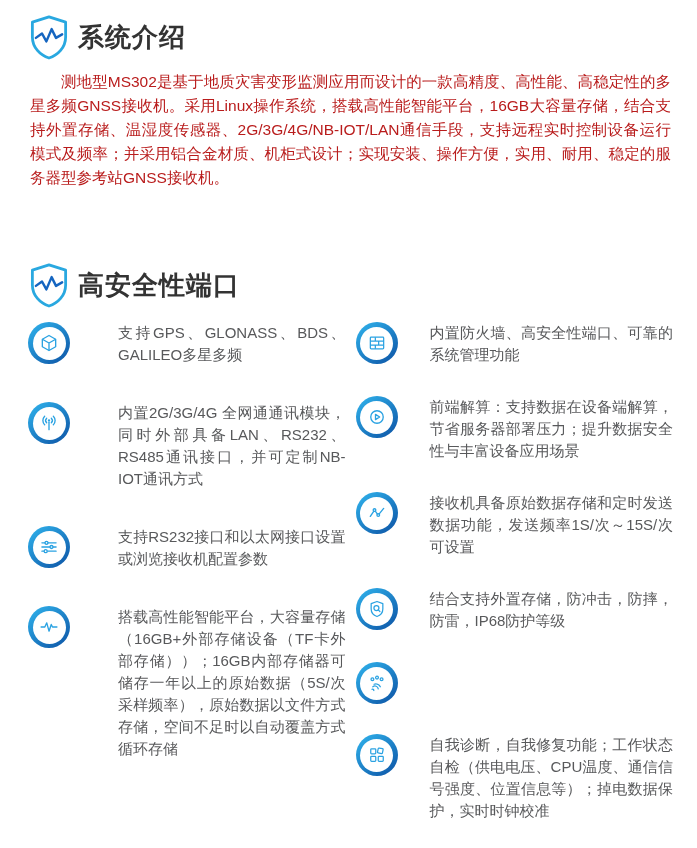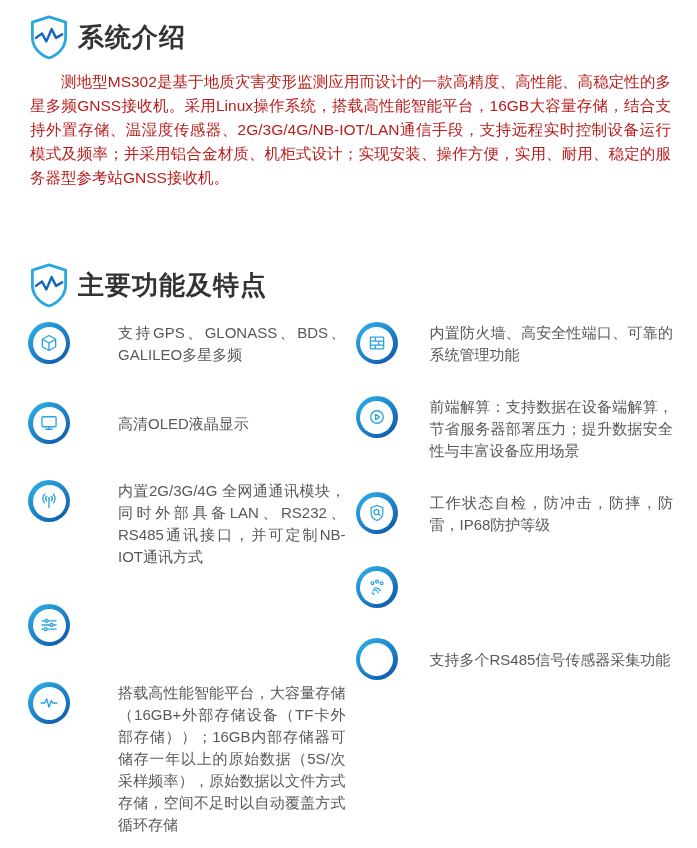--- a/index.html
+++ b/index.html
@@ -50,50 +50,39 @@
 
   <div class="spacer"></div>
 
   <div class="sec-header">
     <span class="shield">
       <svg width="42" height="46" viewBox="0 0 24 26" fill="none">
         <path d="M12 1.5 L21.5 4.5 V13 C21.5 19 17 23.5 12 25 C7 23.5 2.5 19 2.5 13 V4.5 Z" stroke="#29a8e0" stroke-width="1.6" stroke-linejoin="round"></path>
         <polyline points="4.5,13.5 8,11 10.5,15.5 13.5,8.5 16,13.5 19.5,11.5" stroke="#1565c0" stroke-width="1.4" fill="none" stroke-linejoin="round" stroke-linecap="round"></polyline>
       </svg>
     </span>
-    <span class="sec-title">主要功能及特点</span>
+    <span class="sec-title">高安全性端口</span>
   </div>
 
   <div class="features">
 
     <div class="fcol fcol-left">
 
       <div class="feature twolines">
         <span class="ficon">
             <span class="finner">
           <svg width="20" height="20" viewBox="0 0 24 24" fill="none" stroke="#2aa2e2" stroke-width="1.6" stroke-linejoin="round">
             <path d="M12 3 L20 7.5 V16.5 L12 21 L4 16.5 V7.5 Z"></path>
             <path d="M4 7.5 L12 12 L20 7.5 M12 12 V21"></path>
           </svg>
         </span>
           </span>
         <p class="ftext">支持GPS、GLONASS、BDS、GALILEO多星多频</p>
       </div>
 
-      <div class="feature oneline">
-        <span class="ficon">
-            <span class="finner">
-          <svg width="20" height="20" viewBox="0 0 24 24" fill="none" stroke="#2aa2e2" stroke-width="1.6" stroke-linejoin="round">
-            <rect x="3.5" y="4.5" width="17" height="12" rx="1.5"></rect>
-            <path d="M12 16.5 V19.5 M8 19.5 H16" stroke-linecap="round"></path>
-          </svg>
-        </span>
-          </span>
-        <p class="ftext">高清OLED液晶显示</p>
-      </div>
 
       <div class="feature">
         <span class="ficon">
             <span class="finner">
           <svg width="20" height="20" viewBox="0 0 24 24" fill="none" stroke="#2aa2e2" stroke-width="1.6" stroke-linecap="round">
             <circle cx="12" cy="9" r="1.4" fill="#2aa2e2" stroke="none"></circle>
             <path d="M12 11 V20"></path>
             <path d="M9.2 6.2 A4 4 0 0 0 9.2 11.8 M14.8 6.2 A4 4 0 0 1 14.8 11.8"></path>
             <path d="M6.8 3.8 A7.4 7.4 0 0 0 6.8 14.2 M17.2 3.8 A7.4 7.4 0 0 1 17.2 14.2"></path>
           </svg>
@@ -106,20 +95,21 @@
         <span class="ficon">
             <span class="finner">
           <svg width="20" height="20" viewBox="0 0 24 24" fill="none" stroke="#2aa2e2" stroke-width="1.6" stroke-linecap="round">
             <path d="M3.5 7 H20.5 M3.5 12 H20.5 M3.5 17 H20.5"></path>
             <circle cx="9" cy="7" r="1.8" fill="#fff"></circle>
             <circle cx="15" cy="12" r="1.8" fill="#fff"></circle>
             <circle cx="8" cy="17" r="1.8" fill="#fff"></circle>
           </svg>
         </span>
           </span>
+        <p class="ftext">支持RS232接口和以太网接口设置或浏览接收机配置参数</p>
       </div>
 
 
       <div class="feature">
         <span class="ficon">
             <span class="finner">
           <svg width="20" height="20" viewBox="0 0 24 24" fill="none" stroke="#2aa2e2" stroke-width="1.6" stroke-linecap="round" stroke-linejoin="round">
             <path d="M2.5 12 H7 L9.3 7 L12 17 L14.7 9 L16.2 12 H21.5"></path>
           </svg>
         </span>
@@ -148,47 +138,72 @@
             <span class="finner">
           <svg width="20" height="20" viewBox="0 0 24 24" fill="none" stroke="#2aa2e2" stroke-width="1.6" stroke-linejoin="round">
             <circle cx="12" cy="12" r="7.5"></circle>
             <path d="M10.2 8.8 L15.2 12 L10.2 15.2 Z"></path>
           </svg>
         </span>
           </span>
         <p class="ftext">前端解算：支持数据在设备端解算，节省服务器部署压力；提升数据安全性与丰富设备应用场景</p>
       </div>
 
+      <div class="feature twolines">
+        <span class="ficon">
+            <span class="finner">
+          <svg width="20" height="20" viewBox="0 0 24 24" fill="none" stroke="#2aa2e2" stroke-width="1.6" stroke-linecap="round" stroke-linejoin="round">
+            <path d="M4 16 L9 8.5 L13.5 14.5 L20 6.5"></path>
+            <circle cx="9" cy="8.5" r="1.6" fill="#fff"></circle>
+            <circle cx="13.5" cy="14.5" r="1.6" fill="#fff"></circle>
+          </svg>
+        </span>
+          </span>
+        <p class="ftext">接收机具备原始数据存储和定时发送数据功能，发送频率1S/次～15S/次可设置</p>
+      </div>
 
       <div class="feature twolines">
         <span class="ficon">
             <span class="finner">
           <svg width="20" height="20" viewBox="0 0 24 24" fill="none" stroke="#2aa2e2" stroke-width="1.5" stroke-linejoin="round">
             <path d="M12 3 L19 5.5 V12 C19 16.5 15.8 19.8 12 21 C8.2 19.8 5 16.5 5 12 V5.5 Z"></path>
             <circle cx="11.3" cy="10.8" r="3"></circle>
             <path d="M13.5 13 L15.5 15" stroke-linecap="round"></path>
           </svg>
         </span>
           </span>
-        <p class="ftext">工作状态自检，防冲击，防摔，防雷，IP68防护等级</p>
+        <p class="ftext">结合支持外置存储，防冲击，防摔，防雷，IP68防护等级</p>
       </div>
 
       <div class="feature oneline">
         <span class="ficon">
             <span class="finner">
           <svg width="20" height="20" viewBox="0 0 24 24" fill="none" stroke="#2aa2e2" stroke-width="1.5" stroke-linecap="round">
             <circle cx="6.5" cy="7.5" r="1.7"></circle>
             <circle cx="12" cy="5.5" r="1.7"></circle>
             <circle cx="17.5" cy="7.5" r="1.7"></circle>
             <path d="M8.5 13.5 A6 6 0 0 1 16 16.5 M7 16.5 A4 4 0 0 1 13.5 19 M6 19.5 A1.6 1.6 0 0 1 8.2 21"></path>
           </svg>
         </span>
           </span>
       </div>
 
+      <div class="feature">
+        <span class="ficon">
+            <span class="finner">
+          <svg width="20" height="20" viewBox="0 0 24 24" fill="none" stroke="#2aa2e2" stroke-width="1.5" stroke-linejoin="round">
+            <rect x="4.5" y="4.5" width="6" height="6" rx="1"></rect>
+            <rect x="4.5" y="13.5" width="6" height="6" rx="1"></rect>
+            <rect x="13.5" y="13.5" width="6" height="6" rx="1"></rect>
+            <rect x="13" y="4" width="6" height="6" rx="1" transform="rotate(12 16 7)"></rect>
+          </svg>
+        </span>
+          </span>
+        <p class="ftext">自我诊断，自我修复功能；工作状态自检（供电电压、CPU温度、通信信号强度、位置信息等）；掉电数据保护，实时时钟校准</p>
+      </div>
 
       <div class="feature oneline">
         <span class="ficon">
             <span class="finner">
           
         </span>
           </span>
         <p class="ftext">支持多个RS485信号传感器采集功能</p>
       </div>
 

